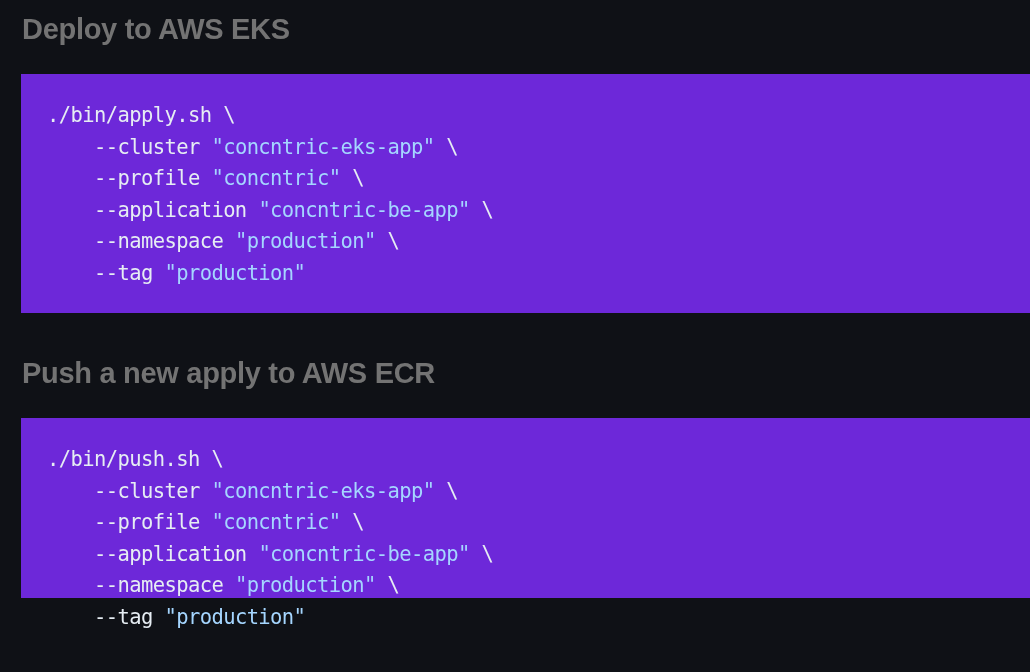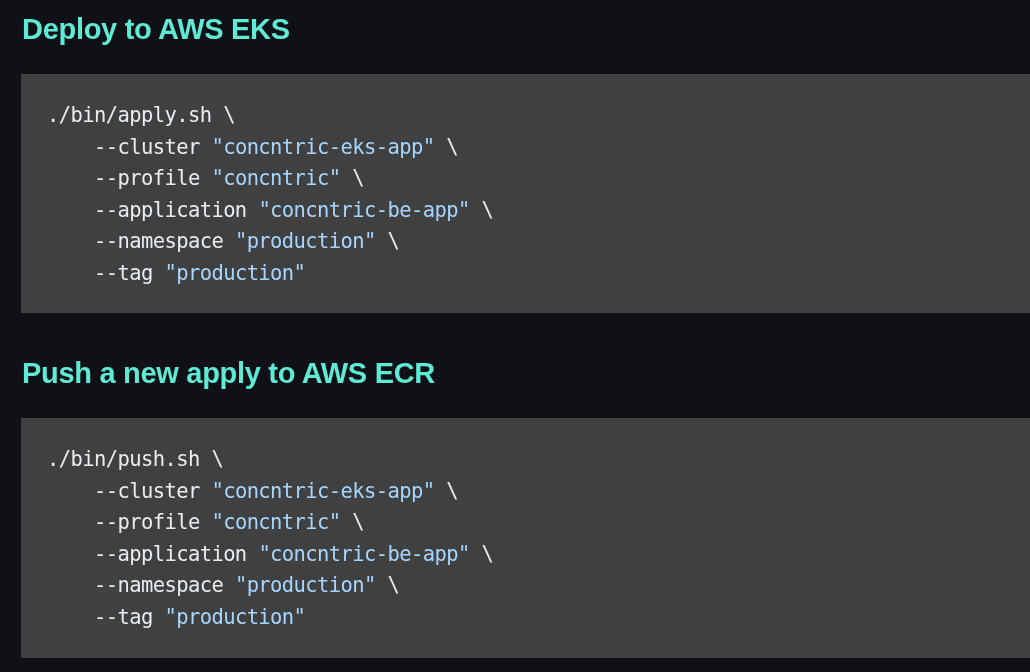--- a/index.html
+++ b/index.html
@@ -4,26 +4,26 @@
 <style>
   html, body { margin:0; padding:0; }
   body {
     width:1030px; height:672px; overflow:hidden;
     background:#0f1116; color:#e6edf3;
     font-family:"Liberation Sans", sans-serif;
     position:relative;
   }
   h2 {
     position:absolute; left:22px; margin:0;
-    font-size:29px; font-weight:700; color:#5eead4;
+    font-size:29px; font-weight:700; color:#737373;
     letter-spacing:-0.3px; line-height:36px;
   }
   .code {
     position:absolute; left:21px; right:0;
-    background:#404040;
+    background:#6d28d9;
     padding:0;
   }
   pre {
     margin:0; position:absolute; left:26px; top:26px;
     font-family:"DejaVu Sans Mono", monospace;
     font-size:20.5px; line-height:31.5px; color:#e6edf3;
     letter-spacing:-0.6px;
   }
   .s { color:#a5d6ff; }
 </style>
@@ -34,20 +34,20 @@
 <div class="code" style="top:74px;height:239px;">
 <pre><span>./bin/apply.sh</span><span> \</span>
 <span>    </span><span>--cluster</span> <span class="s">"concntric-eks-app"</span><span> \</span>
 <span>    </span><span>--profile</span> <span class="s">"concntric"</span><span> \</span>
 <span>    </span><span>--application</span> <span class="s">"concntric-be-app"</span><span> \</span>
 <span>    </span><span>--namespace</span> <span class="s">"production"</span><span> \</span>
 <span>    </span><span>--tag</span> <span class="s">"production"</span></pre>
 </div>
 
 <h2 style="top:355px;">Push a new apply to AWS ECR</h2>
-<div class="code" style="top:418px;height:240px;">
+<div class="code" style="top:418px;height:180px;">
 <pre><span>./bin/push.sh</span><span> \</span>
 <span>    </span><span>--cluster</span> <span class="s">"concntric-eks-app"</span><span> \</span>
 <span>    </span><span>--profile</span> <span class="s">"concntric"</span><span> \</span>
 <span>    </span><span>--application</span> <span class="s">"concntric-be-app"</span><span> \</span>
 <span>    </span><span>--namespace</span> <span class="s">"production"</span><span> \</span>
 <span>    </span><span>--tag</span> <span class="s">"production"</span></pre>
 </div>
 
 </body></html>

